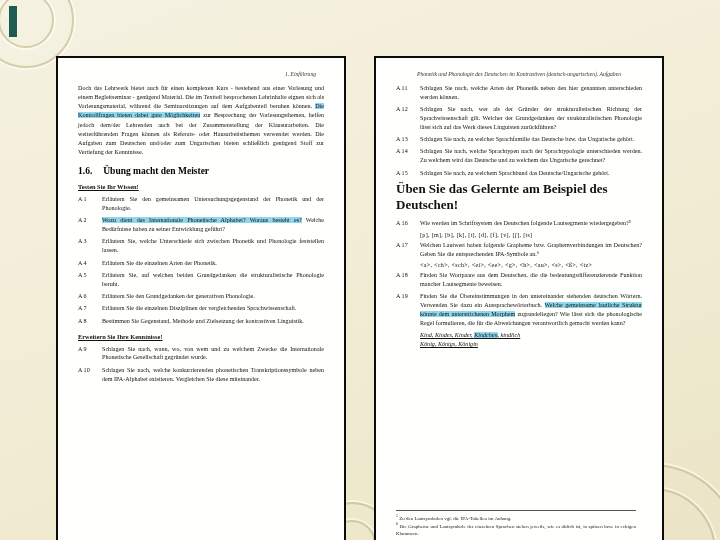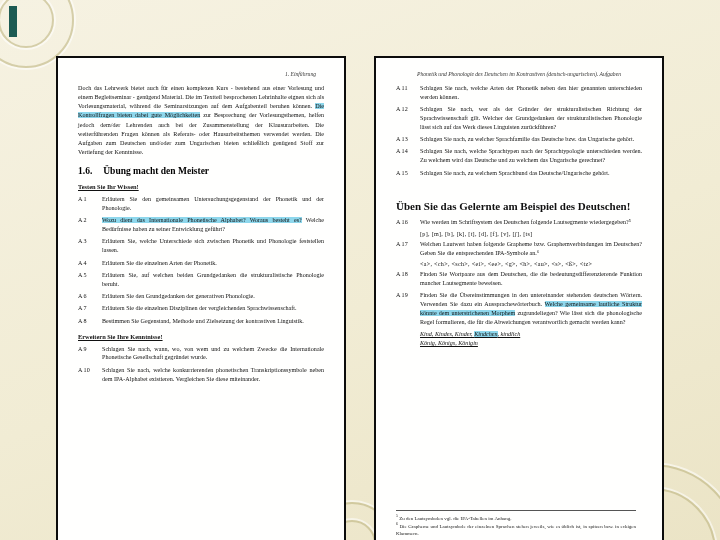--- a/index.html
+++ b/index.html
@@ -36,21 +36,21 @@
   .page-left  { left: 56px; }
   .page-right { left: 374px; }
   .running-head { font-size: 5.6px; font-style: italic; color: #333; margin-bottom: 7px; }
   .rh-right  { text-align: right; padding-right: 8px; }
   .rh-center { text-align: center; }
   .para { font-size: 6.1px; line-height: 1.5; text-align: justify; }
   .hl   { background: #8ed7ec; }
   .section-title { font-size: 9.5px; font-weight: bold; margin: 9px 0 7px; color: #000; }
   .sec-no { margin-right: 11px; }
   .sub { font-size: 6.4px; font-weight: bold; text-decoration: underline; margin: 7px 0 5px; }
-  .sechead { font-size: 11px; font-weight: bold; margin: 23px 0 6px; }
+  .sechead { font-size: 13px; font-weight: bold; margin: 4px 0 6px; }
   .item { display: flex; font-size: 6.1px; line-height: 1.45; margin-bottom: 3.5px; text-align: justify; }
   .item .num { flex: 0 0 24px; }
   .item .txt { flex: 1; }
   .sym { font-size: 6.1px; margin: 1px 0 3px 24px; letter-spacing: 0.3px; }
   .words { font-size: 6.1px; font-style: italic; margin-left: 24px; line-height: 1.55; }
   .uline { text-decoration: underline; }
   .footnotes {
     position: absolute; left: 20px; right: 26px; bottom: 24px;
     border-top: 0.7px solid #555; padding-top: 2.5px;
     font-size: 5px; line-height: 1.45; color: #222;

